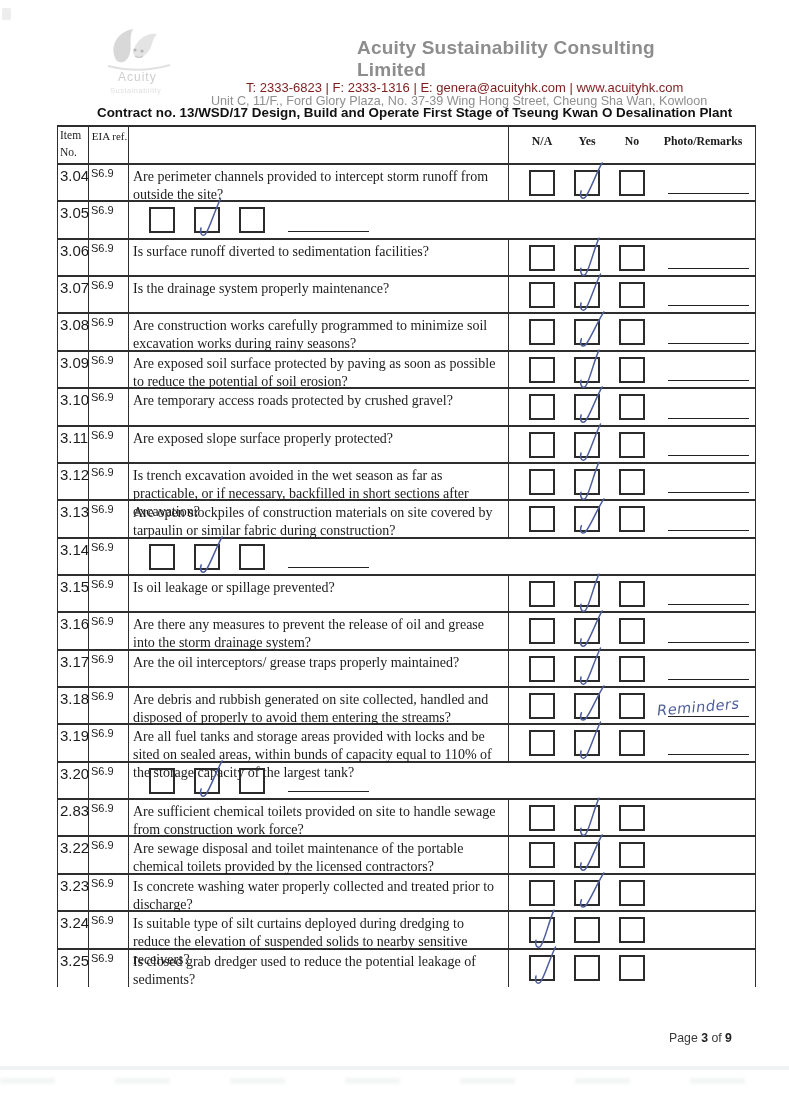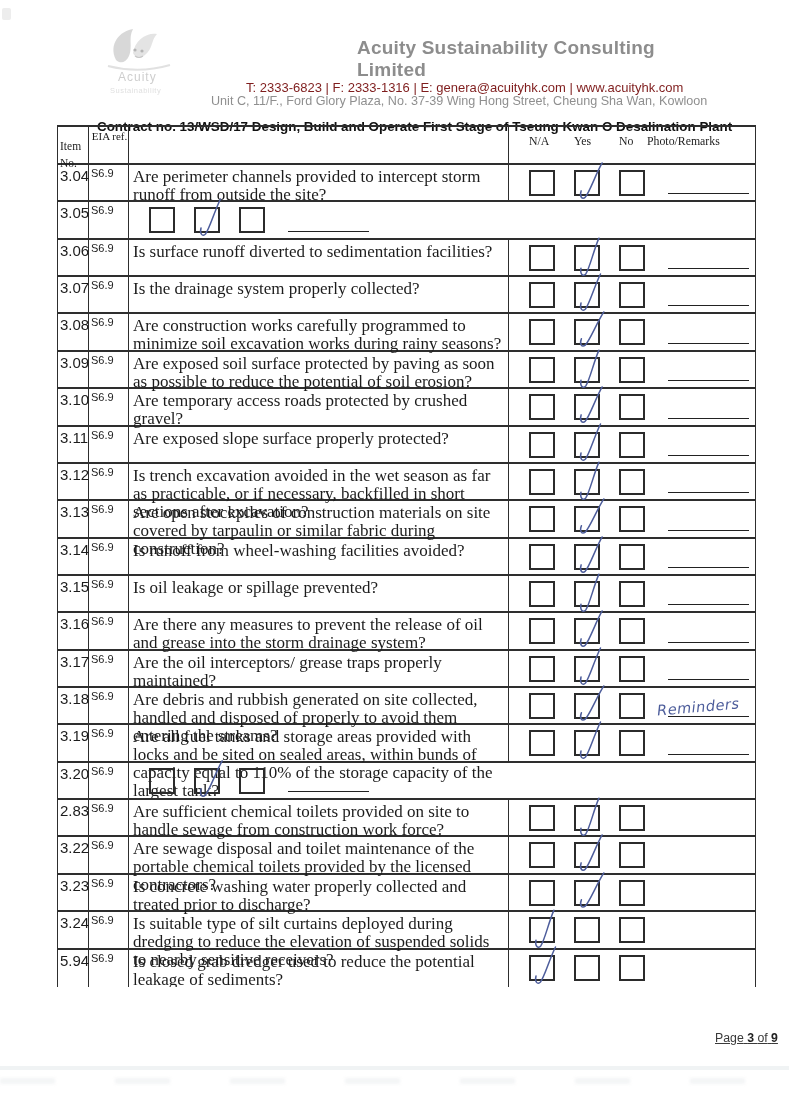--- a/index.html
+++ b/index.html
@@ -18,42 +18,42 @@
   .logo .logo-sub{position:absolute;left:10px;top:60px;font-family:"Liberation Sans",sans-serif;
     font-size:7.5px;letter-spacing:.5px;color:#dadada;}
   .company-name{position:absolute;left:357px;top:37px;width:360px;
     font-family:"Liberation Sans",sans-serif;font-size:19px;font-weight:bold;color:#8d8d8d;letter-spacing:.2px;}
   .company-address{position:absolute;left:211px;top:62px;width:520px;
     font-family:"Liberation Sans",sans-serif;font-size:12.6px;color:#8f8f8f;margin-top:32px;}
   .company-contact{position:absolute;left:246px;top:80px;width:480px;
     font-family:"Liberation Sans",sans-serif;font-size:13px;color:#7f1d1d;}
 
   .doc-title{position:absolute;left:97px;top:105px;width:660px;
-    font-family:"Liberation Sans",sans-serif;font-size:13.4px;font-weight:bold;color:#111;margin-top:14px;}
+    font-family:"Liberation Sans",sans-serif;font-size:13.4px;font-weight:bold;color:#111;}
 
   
   .checklist{position:absolute;left:57px;top:125px;width:699px;height:862px;
     border-top:2px solid #2e2e2e;border-left:1.5px solid #2e2e2e;border-right:1.5px solid #2e2e2e;
     box-sizing:border-box;overflow:hidden;background:transparent;}
   .t-row,.t-head{display:flex;border-bottom:2px solid #2e2e2e;box-sizing:border-box;position:relative;}
   .t-head{height:38px;}
   .t-row{height:37.36px;}
   .t-row:last-child{border-bottom:none;}
   .c-item{width:31px;border-right:1.5px solid #2e2e2e;box-sizing:border-box;
     font-family:"Liberation Sans",sans-serif;font-size:15px;padding:2px 0 0 2px;}
   .c-eia{width:40px;border-right:1.5px solid #2e2e2e;box-sizing:border-box;
     font-family:"Liberation Sans",sans-serif;font-size:11px;padding:2px 0 0 2px;}
   .c-q{width:380px;border-right:1.5px solid #2e2e2e;box-sizing:border-box;
-    font-size:17px;line-height:18px;padding:3px 6px 16px 4px;}
+    font-size:14px;line-height:18px;padding:3px 6px 16px 4px;}
   .c-checks{flex:1;position:relative;box-sizing:border-box;}
 
   
-  .t-head .c-item{font-family:"Liberation Serif",serif;font-size:11.5px;line-height:17px;padding-top:11px;}
+  .t-head .c-item{font-family:"Liberation Serif",serif;font-size:11.5px;line-height:17px;padding-top:0;}
   .t-head .c-eia{font-family:"Liberation Serif",serif;font-size:11px;padding-top:3px;text-align:center;}
-  .hd{position:absolute;top:7px;font-size:11.8px;text-align:left;}
+  .hd{position:absolute;top:7px;font-size:11.8px;text-align:center;font-weight:bold;}
   .hd-na{left:20px;width:26px;}
   .hd-yes{left:65px;width:26px;}
   .hd-no{left:110px;width:26px;}
   .hd-remarks{left:138px;width:112px;}
 
   
   .box{position:absolute;top:5px;width:26px;height:26px;border:2px solid #2b2b2b;
     box-sizing:border-box;background:transparent;}
   .pos-na{left:20px;}
   .pos-yes{left:65px;}
@@ -65,22 +65,22 @@
   .t-row:nth-child(3n) .tick{transform:rotate(-3deg) translateY(2px);}
   .t-row:nth-child(5n) .tick{transform:rotate(6deg) translateY(-1px);}
 
   
   .remark-line{position:absolute;left:159px;width:81px;bottom:6px;border-bottom:1.6px solid #222;}
   .remark-text{position:absolute;left:148px;bottom:8px;font-size:14.5px;font-style:italic;
     color:#4d5d9b;transform:rotate(-5deg);white-space:nowrap;letter-spacing:.5px;
     font-family:"DejaVu Sans",sans-serif;}
 
   
-  .page-footer{position:absolute;left:715px;top:1031px;font-family:"Liberation Sans",sans-serif;
-    font-size:12.3px;color:#3a3a3a;text-decoration:underline;}
+  .page-footer{position:absolute;left:669px;top:1031px;font-family:"Liberation Sans",sans-serif;
+    font-size:12.3px;color:#3a3a3a;}
   .page-footer b{font-weight:bold;color:#222;}
 
   
   .bleed-band{position:absolute;left:0;top:1066px;width:789px;height:4px;background:#f0f3f4;}
   .bleed-dashes{position:absolute;left:0;top:1078px;width:789px;height:6px;opacity:.6;
     background:repeating-linear-gradient(90deg, rgba(185,195,200,.28) 0 55px, transparent 55px 115px);
     filter:blur(1.5px);}
   .smudge{position:absolute;left:2px;top:8px;width:9px;height:12px;background:#ededed;border-radius:2px;}
 </style>
 </head>
@@ -183,21 +183,21 @@
         
       </span>
 
       <span class="remark-line"></span>
     </div>
   </div>
 
   <div class="t-row">
     <div class="c-item">3.07</div>
     <div class="c-eia">S6.9</div>
-    <div class="c-q">Is the drainage system properly collected?</div>
+    <div class="c-q">Is the drainage system properly maintenance?</div>
     <div class="c-checks">
       <span class="box pos-na">
         
       </span>
       <span class="box pos-yes checked">
         <svg class="tick" viewBox="0 0 26 42">
           <path d="M5 31 C3.5 37 6.5 40 9.5 37 C13.5 32 18.5 14 24.5 2" stroke="#4d5d9b" stroke-width="1.5" fill="none" stroke-linecap="round"></path>
         </svg>
       </span>
       <span class="box pos-no">
@@ -330,21 +330,20 @@
         
       </span>
 
       <span class="remark-line"></span>
     </div>
   </div>
 
   <div class="t-row">
     <div class="c-item">3.14</div>
     <div class="c-eia">S6.9</div>
-    <div class="c-q">Is runoff from wheel-washing facilities avoided?</div>
     <div class="c-checks">
       <span class="box pos-na">
         
       </span>
       <span class="box pos-yes checked">
         <svg class="tick" viewBox="0 0 26 42">
           <path d="M5 31 C3.5 37 6.5 40 9.5 37 C13.5 32 18.5 14 24.5 2" stroke="#4d5d9b" stroke-width="1.5" fill="none" stroke-linecap="round"></path>
         </svg>
       </span>
       <span class="box pos-no">
@@ -554,21 +553,21 @@
         
       </span>
       <span class="box pos-no">
         
       </span>
 
     </div>
   </div>
 
   <div class="t-row">
-    <div class="c-item">5.94</div>
+    <div class="c-item">3.25</div>
     <div class="c-eia">S6.9</div>
     <div class="c-q">Is closed grab dredger used to reduce the potential leakage of sediments?</div>
     <div class="c-checks">
       <span class="box pos-na checked">
         <svg class="tick" viewBox="0 0 26 42">
           <path d="M5 31 C3.5 37 6.5 40 9.5 37 C13.5 32 18.5 14 24.5 2" stroke="#4d5d9b" stroke-width="1.5" fill="none" stroke-linecap="round"></path>
         </svg>
       </span>
       <span class="box pos-yes">
         

